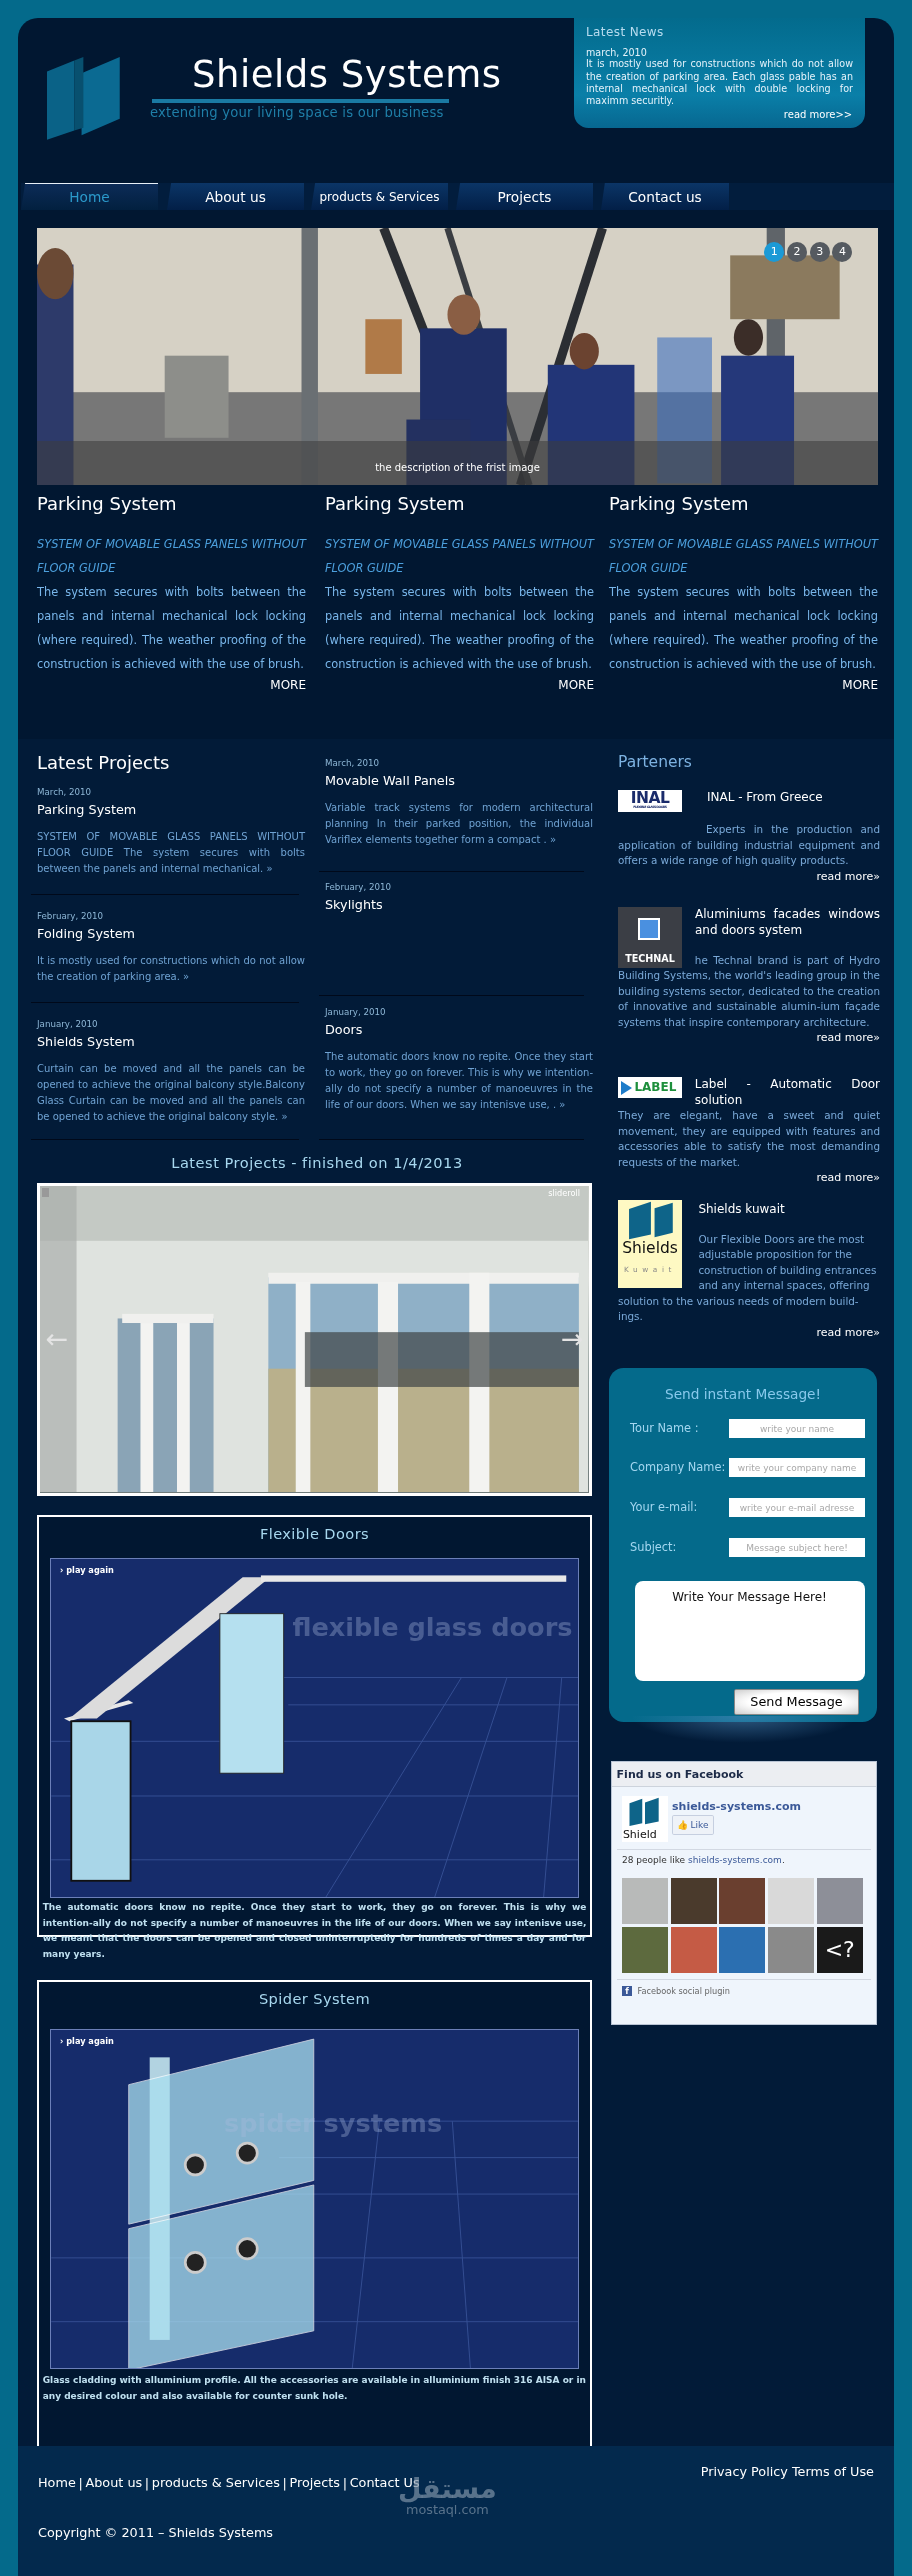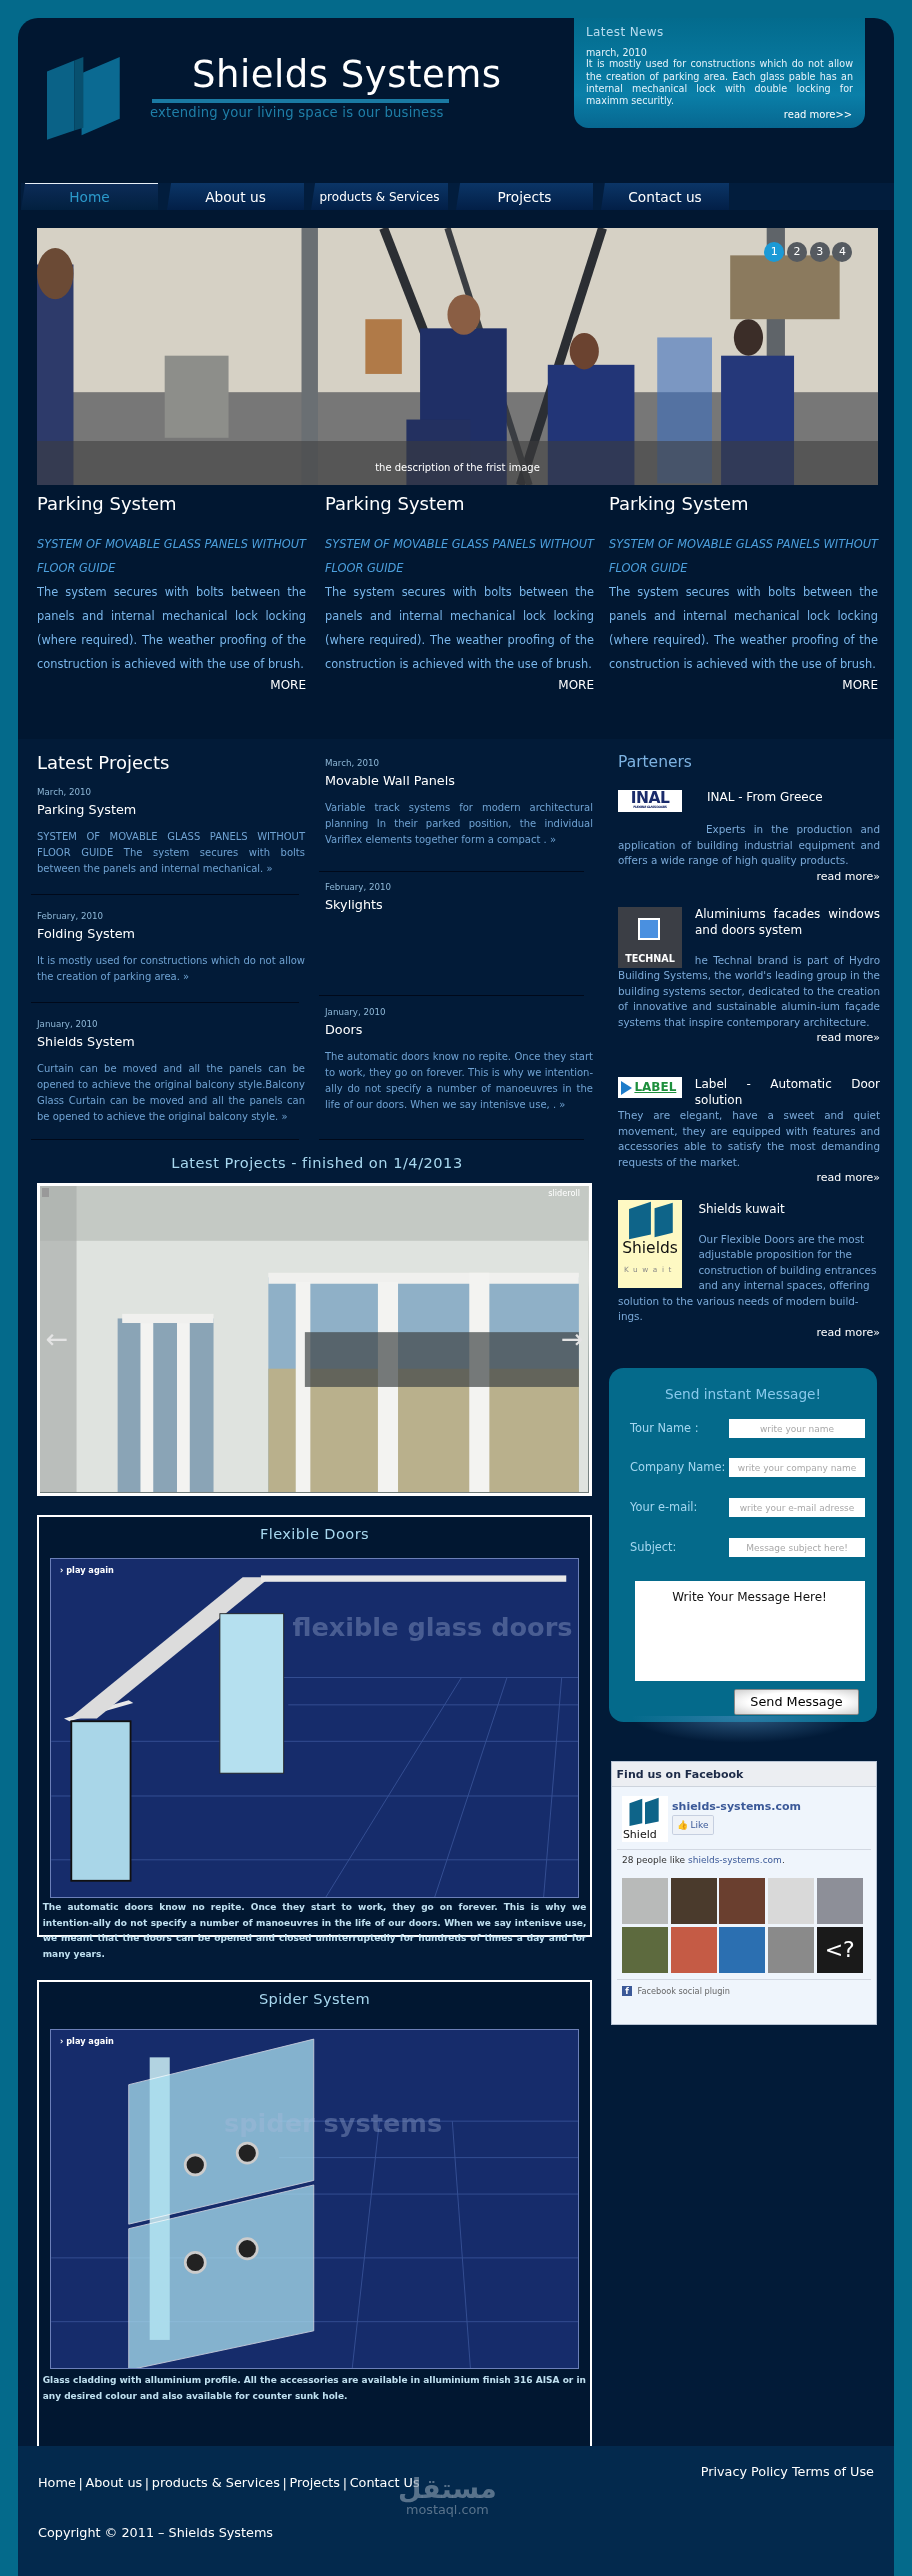--- a/index.html
+++ b/index.html
@@ -74,21 +74,21 @@
   .flash-watermark { position: absolute; font-size: 25.6px; color: rgba(170,185,220,0.35); font-weight: bold; }
   .flash-caption { position: absolute; left: 3.7px; right: 3.7px; font-size: 9px; color: #bfe0f0; font-weight: bold; text-align: justify; line-height: 15.5px; }
 
   
   .contact { position: absolute; left: 609px; top: 1368px; width: 268px; height: 354px; border-radius: 14.6px; background: #046a8b; }
   .contact-shadow { position: absolute; left: 630px; top: 1716px; width: 228px; height: 27px; background: radial-gradient(ellipse at top, rgba(80,140,190,0.55), rgba(1,23,49,0) 70%); }
   .contact-title { position: absolute; left: 0; right: 0; top: 18px; text-align: center; font-size: 13.7px; color: #89c9ec; }
   .contact-label { position: absolute; left: 21px; font-size: 11.4px; color: #a4d7f0; }
   .contact-input { position: absolute; left: 120px; width: 136px; height: 19px; border: none; background: #ffffff; font-family: "DejaVu Sans", sans-serif; font-size: 9px; color: #9a9a9a; text-align: center; }
   .contact-input::placeholder { color: #a8a8a8; }
-  .contact-textarea { position: absolute; left: 25.6px; top: 213px; width: 230px; height: 100px; border: none; border-radius: 0; background: #ffffff; font-family: "DejaVu Sans", sans-serif; font-size: 12px; color: #000; text-align: center; padding-top: 9px; resize: none; }
+  .contact-textarea { position: absolute; left: 25.6px; top: 213px; width: 230px; height: 100px; border: none; border-radius: 8px; background: #ffffff; font-family: "DejaVu Sans", sans-serif; font-size: 12px; color: #000; text-align: center; padding-top: 9px; resize: none; }
   .contact-textarea::placeholder { color: #111; }
   .contact-send { position: absolute; left: 125px; top: 321px; width: 125px; height: 25.6px; border: 0.9px solid #888; border-radius: 1.8px; background: radial-gradient(ellipse at center, #ffffff 55%, #cfcfcf 100%); font-family: "DejaVu Sans", sans-serif; font-size: 12.8px; color: #000; }
 
   
   .fb { position: absolute; left: 611px; top: 1761px; width: 266px; height: 264px; background: #eff5fc; border: 0.9px solid #b9c4d4; }
   .fb-head { height: 25px; background: #eceef2; border-bottom: 0.9px solid #cdd3dc; font-size: 11px; font-weight: bold; color: #1c2a47; padding: 5.5px 4.6px; }
   .fb-page { position: absolute; left: 10px; top: 34px; }
   .fb-logo { position: absolute; left: 0; top: 0; width: 46px; height: 46px; background: #fff; overflow: hidden; }
   .fb-pagename { position: absolute; left: 50px; top: 3.7px; font-size: 11px; font-weight: bold; color: #3b5998; white-space: nowrap; }
   .fb-like { position: absolute; left: 50px; top: 19px; width: 42px; height: 20px; border: 0.9px solid #c6cfe0; border-radius: 1.8px; background: #eef2f8; font-size: 9px; color: #3b5998; display: flex; align-items: center; justify-content: center; gap: 1.8px; }
@@ -258,21 +258,21 @@
     <div style="position:absolute;left:0;right:0;bottom:1.8px;text-align:center;color:#fff;font-weight:bold;font-size:9.6px;">TECHNAL</div>
   </div>
   <div class="partner-name" style="margin-left:77px;">Aluminiums facades windows and doors system</div>
   <div style="margin-top:14.6px;">he Technal brand is part of Hydro Building Systems, the world's leading group in the building systems sector, dedicated to the creation of innovative and sustainable alumin-ium façade systems that inspire contemporary architecture.</div>
   <div class="partner-more" style="clear:both;">read more»</div>
 </div>
 
 <div class="partner" style="top:1077px;">
   <div class="partner-logo" style="width:64px;height:21px;background:#fff;position:relative;margin-right:12.8px;">
     <div style="position:absolute;left:2.7px;top:3.7px;width:0;height:0;border-top:7.3px solid transparent;border-bottom:7.3px solid transparent;border-left:11px solid #1e7cc9;"></div>
-    <div style="position:absolute;left:16.4px;top:2.7px;color:#1e8f3c;font-weight:bold;font-size:12px;text-decoration:underline;">LABEL</div>
+    <div style="position:absolute;left:16.4px;top:2.7px;color:#1e8f3c;font-weight:bold;font-size:12px;">LABEL</div>
   </div>
   <div class="partner-name">Label - Automatic Door solution</div>
   <div>They are elegant,   have a sweet and quiet movement, they are equipped with features and accessories able to satisfy the most demanding requests of the market.</div>
   <div class="partner-more">read more»</div>
 </div>
 
 <div class="partner" style="top:1200px;">
   <div class="partner-logo" style="width:64px;height:88px;background:#fef9c3;position:relative;margin-right:16.4px;">
     <svg width="64" height="41" viewBox="0 0 70 45" style="position:absolute;left:0;top:0;">
       <polygon points="12,10 36,2 36,38 12,43" fill="#0e6489"></polygon>

